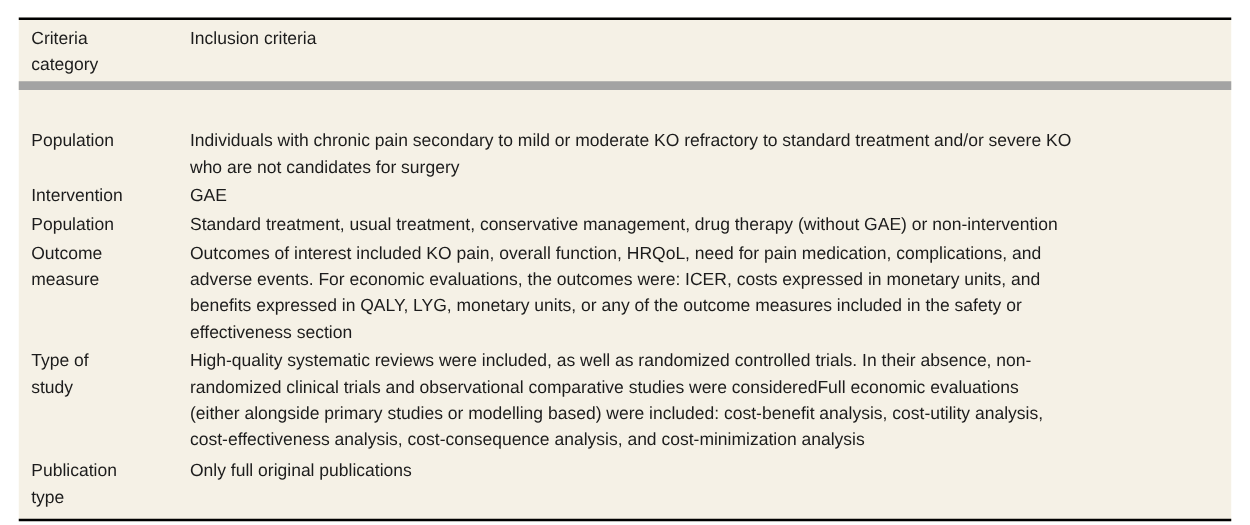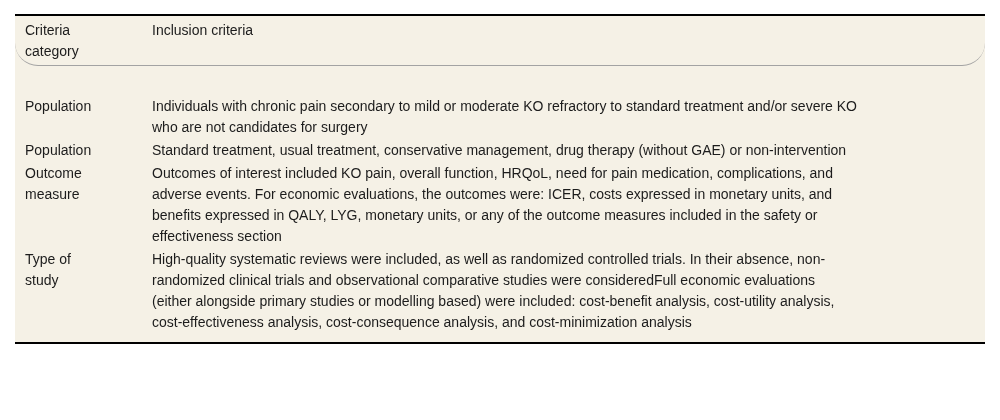--- a/index.html
+++ b/index.html
@@ -20,22 +20,21 @@
     color: #1c1c1c;
     font-size: 14px;
     line-height: 21px;
     border-top: 2px solid #000000;
     border-bottom: 2px solid #000000;
   }
   .header-row {
     display: grid;
     grid-template-columns: 137px 1fr;
     padding: 4px 8px 3px 0;
-    border-bottom: 1px solid #a3a3a3;
-    border-radius: 23px;
+    border-bottom: 7px solid #a3a3a3;
   }
   .table-body {
     padding: 5px 0 6px 0;
     margin-top: 24px;
   }
   .table-row {
     display: grid;
     grid-template-columns: 137px 1fr;
     padding: 1px 0;
   }
@@ -61,20 +60,24 @@
   </div>
 
   <div class="table-body">
 
     <div class="table-row">
       <div class="cat-cell">Population</div>
       <div class="crit-cell">Individuals with chronic pain secondary to mild or moderate KO refractory to standard treatment and/or severe KO
 who are not candidates for surgery</div>
     </div>
 
+    <div class="table-row">
+      <div class="cat-cell">Intervention</div>
+      <div class="crit-cell">GAE</div>
+    </div>
 
     <div class="table-row">
       <div class="cat-cell">Population</div>
       <div class="crit-cell">Standard treatment, usual treatment, conservative management, drug therapy (without GAE) or non-intervention</div>
     </div>
 
     <div class="table-row">
       <div class="cat-cell">Outcome
 measure</div>
       <div class="crit-cell">Outcomes of interest included KO pain, overall function, HRQoL, need for pain medication, complications, and
@@ -88,15 +91,20 @@
 study</div>
       <div class="crit-cell">High-quality systematic reviews were included, as well as randomized controlled trials. In their absence, non-
 randomized clinical trials and observational comparative studies were consideredFull economic evaluations
 (either alongside primary studies or modelling based) were included: cost-benefit analysis, cost-utility analysis,
 cost-effectiveness analysis, cost-consequence analysis, and cost-minimization analysis</div>
     </div>
 
     <div class="table-row">
     </div>
 
+    <div class="table-row">
+      <div class="cat-cell">Publication
+type</div>
+      <div class="crit-cell">Only full original publications</div>
+    </div>
 
   </div>
 </div>
 
 </body></html>

